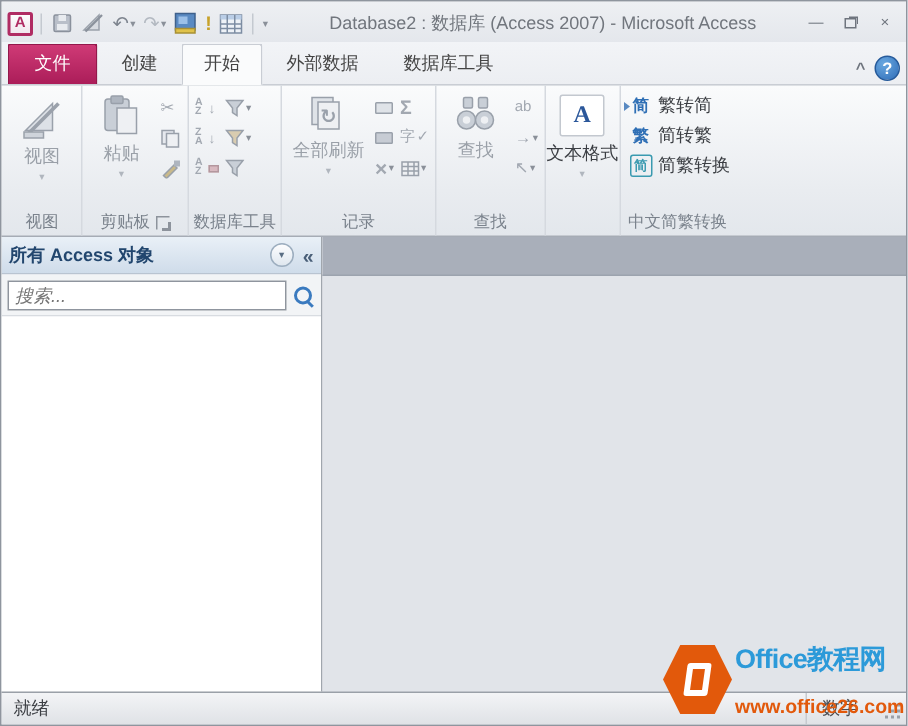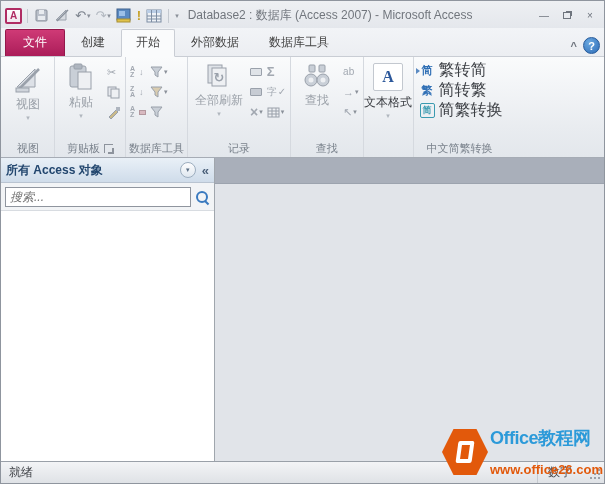--- a/index.html
+++ b/index.html
@@ -16,21 +16,21 @@
   .qat{ display:flex; align-items:center; gap:3px; }
   .appicon{ width:17px; height:16px; background:linear-gradient(#fdfdfd,#f0e7ee);
     border:2px solid #b02c63; border-radius:2px; color:#b02c63; font-weight:bold;
     font-size:10px; display:flex; align-items:center; justify-content:center; }
   .qsep{ width:1px; height:14px; background:#c4c9d0; margin:0 2px; }
   .qbtn{ display:flex; align-items:center; gap:1px; padding:0 1px; height:18px; }
   .qglyph{ font-size:13px; color:#7d848e; line-height:16px; }
   .qglyph.dis{ color:#b3b9c1; }
   .ddarrow{ font-size:7px; color:#8a9099; }
   .run-glyph{ color:#c7a22a; font-weight:bold; font-size:13px; }
-  .title{ flex:1; font-size:12px; color:#71767d; white-space:nowrap;
+  .title{ flex:1; text-align:center; font-size:12px; color:#71767d; white-space:nowrap;
     overflow:hidden; padding-left:8px; }
   .caption{ display:flex; gap:7px; align-items:center; padding-right:2px; }
   .capbtn{ width:16px; height:13px; display:flex; align-items:center; justify-content:center;
     color:#6f757e; font-size:10px; line-height:10px; }
   .restore-shape{ width:8px; height:7px; border:1px solid #6f757e; box-shadow:2px -2px 0 -1px #6f757e; }
   
   .tabrow{ height:28px; flex:0 0 28px; display:flex; align-items:flex-end;
     background:linear-gradient(#f2f4f7,#eceef2); padding:0 4px; position:relative; }
   .filetab{ background:linear-gradient(#cf3a76,#ab1d59); color:#fff; font-size:12px;
     padding:4px 17px 5px; border:1px solid #93184b; border-bottom:none; border-radius:2px 2px 0 0; }
@@ -69,21 +69,21 @@
   .abtn{ width:30px; height:28px; background:#fff; border:1px solid #c3c8cf; border-radius:2px;
     display:flex; align-items:center; justify-content:center; font-size:16px; font-weight:bold;
     color:#2b579a; font-family:"Liberation Serif","DejaVu Serif",serif; }
   .cnrow{ display:flex; align-items:center; gap:4px; height:19px; }
   .cnicon{ width:15px; height:15px; font-size:11px; font-weight:bold; color:#2f6fb5;
     display:flex; align-items:center; justify-content:center; }
   .cnicon.arrowed{ position:relative; }
   .cnicon.arrowed:before{ content:""; position:absolute; left:-4px; top:5px; width:0; height:0;
     border-left:4px solid #5a8ac2; border-top:3px solid transparent; border-bottom:3px solid transparent; }
   .cnicon.boxed{ border:1px solid #3a9ab0; border-radius:2px; color:#3a9ab0; font-size:9px; }
-  .cnlabel{ font-size:16px; color:#3c3f44; white-space:nowrap; }
+  .cnlabel{ font-size:12px; color:#3c3f44; white-space:nowrap; }
   .textfmt-pad{ width:50px; }
   
   .main{ flex:1; display:flex; min-height:0; }
   .navpane{ width:214px; flex:0 0 214px; display:flex; flex-direction:column;
     border-right:1px solid #a0a6ad; background:#fff; }
   .navheader{ height:25px; flex:0 0 25px; background:linear-gradient(#e9f0f7,#cfdcea);
     border-bottom:1px solid #b9c4d1; display:flex; align-items:center; padding:0 5px; }
   .navtitle{ flex:1; font-size:12px; font-weight:bold; color:#22466e; white-space:nowrap; }
   .navdd{ width:16px; height:16px; border-radius:50%; border:1px solid #9daebf;
     background:linear-gradient(#fdfdfe,#dfe7ef); color:#5a6e84; font-size:7px;
@@ -107,21 +107,21 @@
     font-size:12px; color:#3c3f44; }
   .status-spacer{ flex:1; }
   .numlock{ padding:0 10px; border-left:1px solid #c6cacf; height:100%; display:flex;
     align-items:center; color:#4a4d52; }
   .grip{ width:16px; height:16px; margin-left:4px; position:relative; }
   .grip:before{ content:""; position:absolute; right:2px; bottom:2px; width:2px; height:2px;
     background:#9aa0a8;
     box-shadow:-4px 0 #9aa0a8,-8px 0 #9aa0a8,0 -4px #9aa0a8,-4px -4px #9aa0a8,0 -8px #9aa0a8; }
   
   .watermark{ position:absolute; right:2px; bottom:6px; width:160px; height:48px; z-index:50;
-    display:flex; pointer-events:none; }
+    display:flex; align-items:center; pointer-events:none; }
   .wm-hex{ width:46px; height:46px; background:#e2590b;
     clip-path:polygon(25% 0,75% 0,100% 50%,75% 100%,25% 100%,0 50%);
     display:flex; align-items:center; justify-content:center; flex:0 0 46px; }
   .wm-glyph{ width:16px; height:22px; border:4px solid #fff; transform:skewX(-8deg);
     border-radius:2px; }
   .wm-text{ margin-left:2px; line-height:1; }
   .wm-title{ font-size:18px; font-weight:bold; color:#2c9ad9; white-space:nowrap;
     letter-spacing:-0.5px; }
   .wm-url{ font-size:13px; font-weight:bold; color:#e2590b; white-space:nowrap; margin-top:16px; }
   svg{ display:block; }

